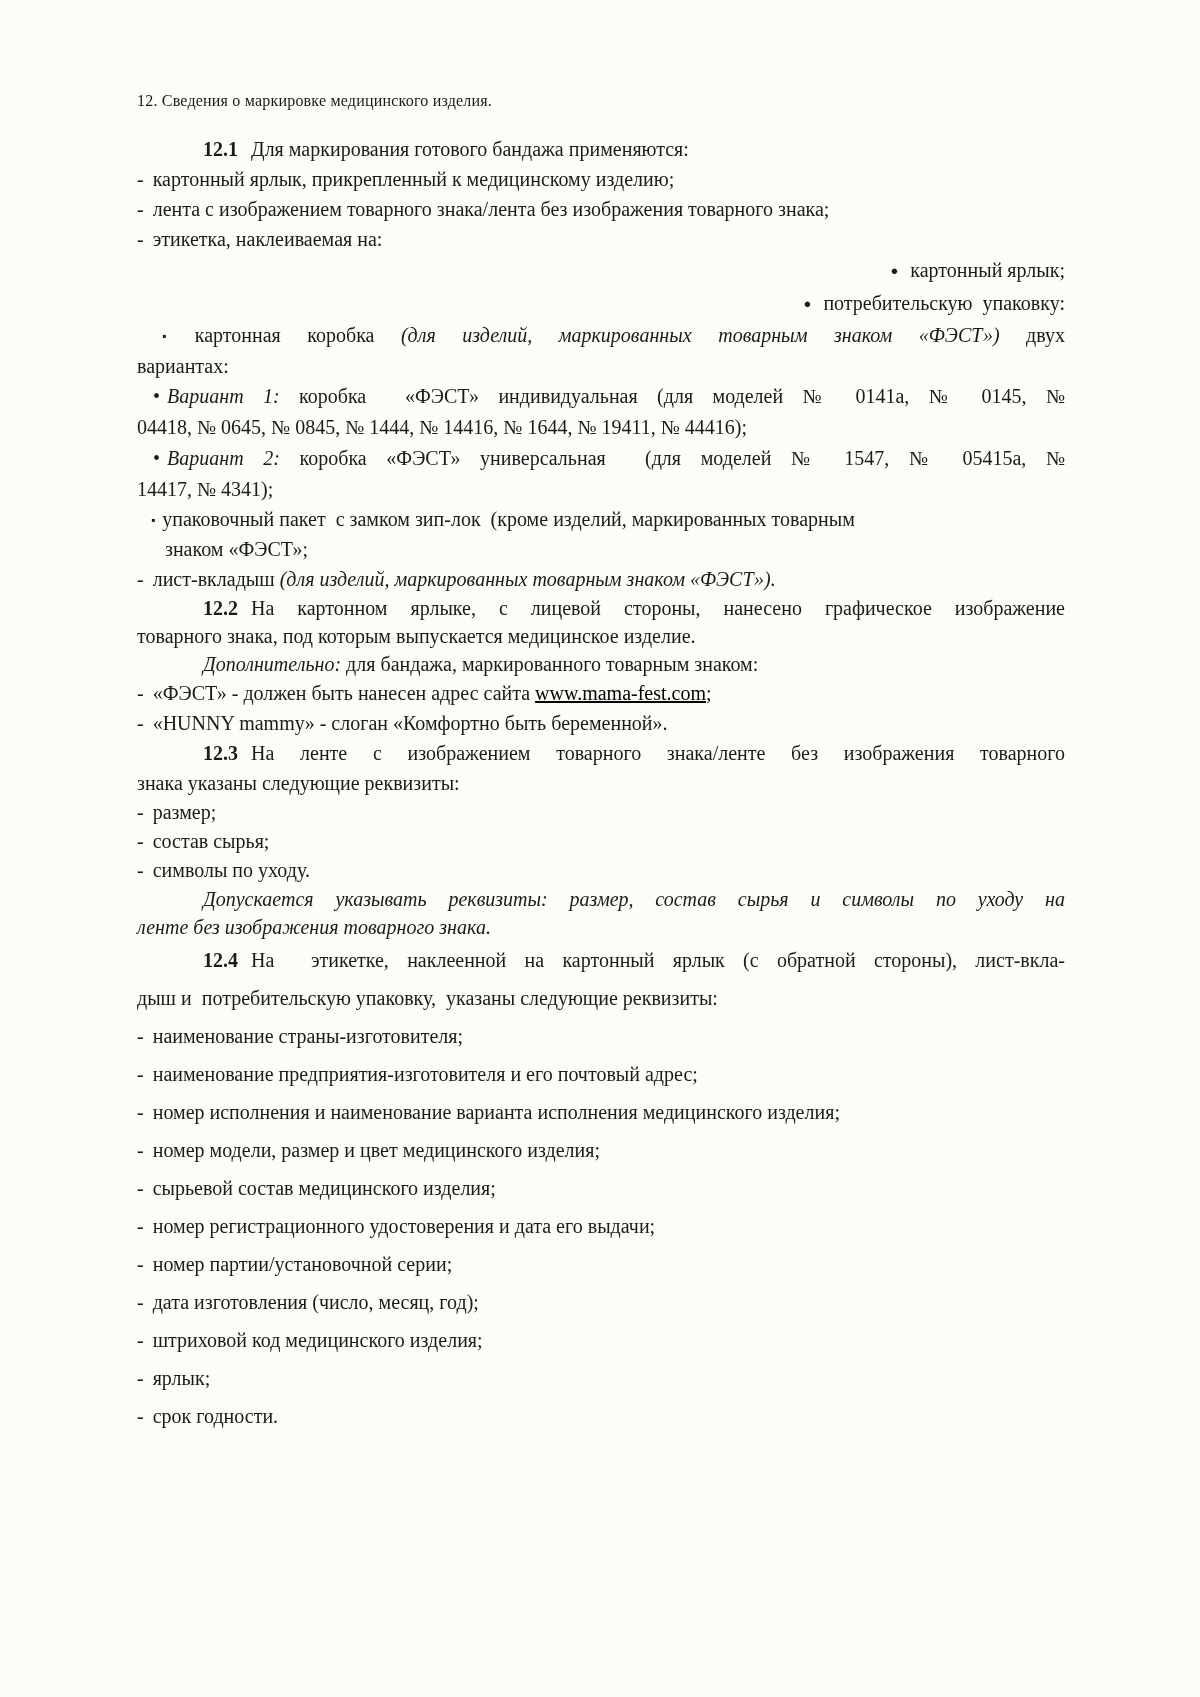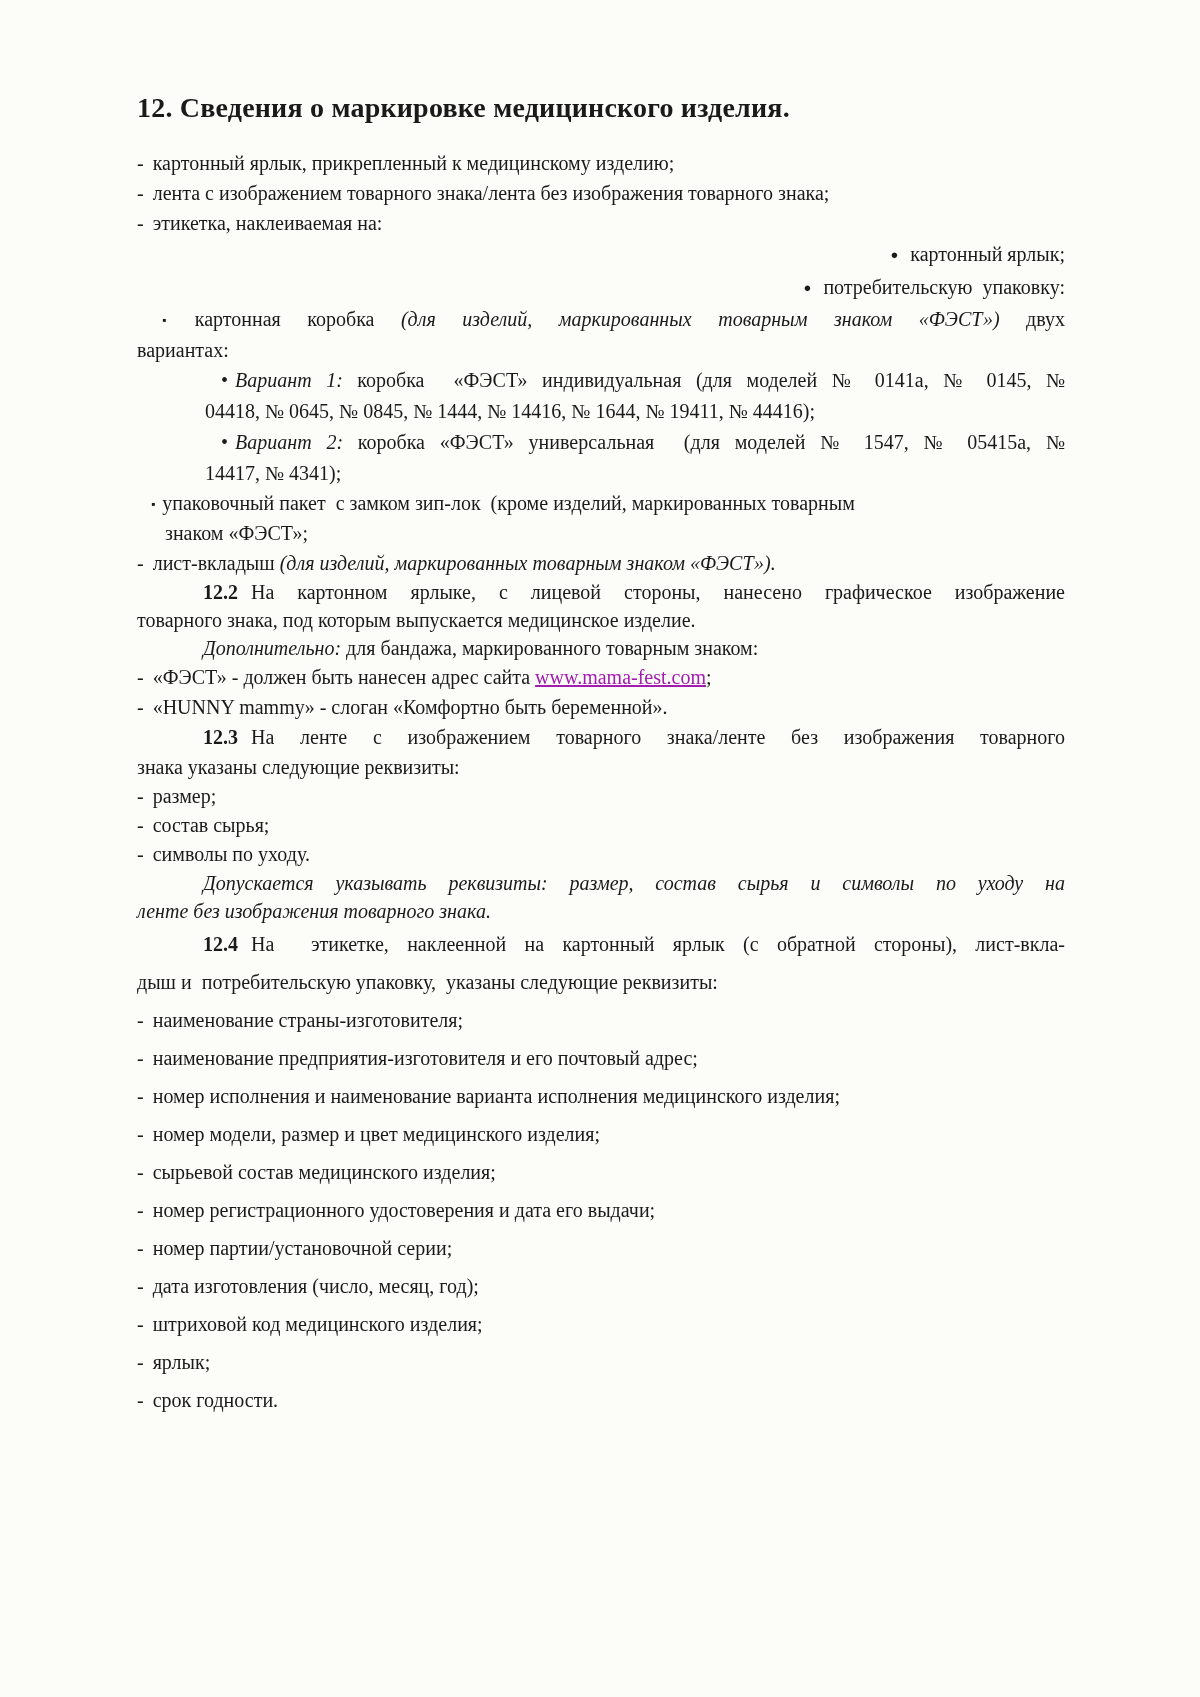--- a/index.html
+++ b/index.html
@@ -3,51 +3,52 @@
 <meta charset="utf-8">
 <style>
   html,body { margin:0; padding:0; background:#fbfbf7; }
   .page {
     position:relative; width:1200px; height:1697px;
     background:#fcfcf8; color:#1a1a1a;
     font-family:"Liberation Serif","DejaVu Serif",serif;
     font-size:20px; box-sizing:border-box;
     padding:92px 135px 0 137px;
   }
-  .heading { font-size:28px; font-weight:700; margin:0 0 24px 0; letter-spacing:.2px; }
+  .heading { font-size:16px; font-weight:400; margin:0 0 24px 0; letter-spacing:.2px; }
   .line { margin:0; line-height:30px; }
   .lh28 { line-height:28px; }
   .lh29 { line-height:29px; }
   .lh31 { line-height:31px; }
   .lh32 { line-height:32px; }
   .lh38 { line-height:38px; }
   .ind66 { padding-left:66px; }
   .ind25 { padding-left:25px; }
   .ind16 { padding-left:16px; }
-  .ml68 { margin-left:68px; }
+  .ml68 { }
   .ml33 { margin-left:14px; }
   .ml22 { margin-left:22px;text-align:right; }
   .pl14 { padding-left:14px; }
   .jl { text-align:justify; text-align-last:justify; }
   .i { font-style:italic; }
   .t { white-space:pre-wrap; }
   .num { font-weight:700; margin-right:13px; }
   .marker { margin-right:9px; }
   .disc { font-size:13px; vertical-align:2px; margin-right:12px; }
   .sq { font-size:12px; vertical-align:2px; margin-right:7px; }
   .dot { margin-right:7px; }
-  .link { color:#a21caf; text-decoration:underline;text-align:right; }
+  .link { color:#000000; text-decoration:underline;text-align:right; }
 </style>
 </head>
 <body>
 
 <div class="page">
 
   <h1 class="heading">12. Сведения о маркировке медицинского изделия.</h1>
 
+  <p class="line ind66"><span class="num">12.1</span><span class="t">Для маркирования готового бандажа применяются:</span></p>
 
   <p class="line"><span class="marker">-</span><span class="t">картонный ярлык, прикрепленный к медицинскому изделию;</span></p>
   <p class="line"><span class="marker">-</span><span class="t">лента с изображением товарного знака/лента без изображения товарного знака;</span></p>
   <p class="line"><span class="marker">-</span><span class="t">этикетка, наклеиваемая на:</span></p>
 
   <p class="line lh32 ml22"><span class="marker disc">●</span><span class="t">картонный ярлык;</span></p>
   <p class="line lh32 ml22"><span class="marker disc">●</span><span class="t">потребительскую  упаковку:</span></p>
 
   <div>
     <p class="line jl ind25"><span class="marker sq">▪</span><span class="t">картонная коробка </span><span class="t i">(для изделий, маркированных товарным знаком «ФЭСТ»)</span><span class="t"> двух</span></p>

